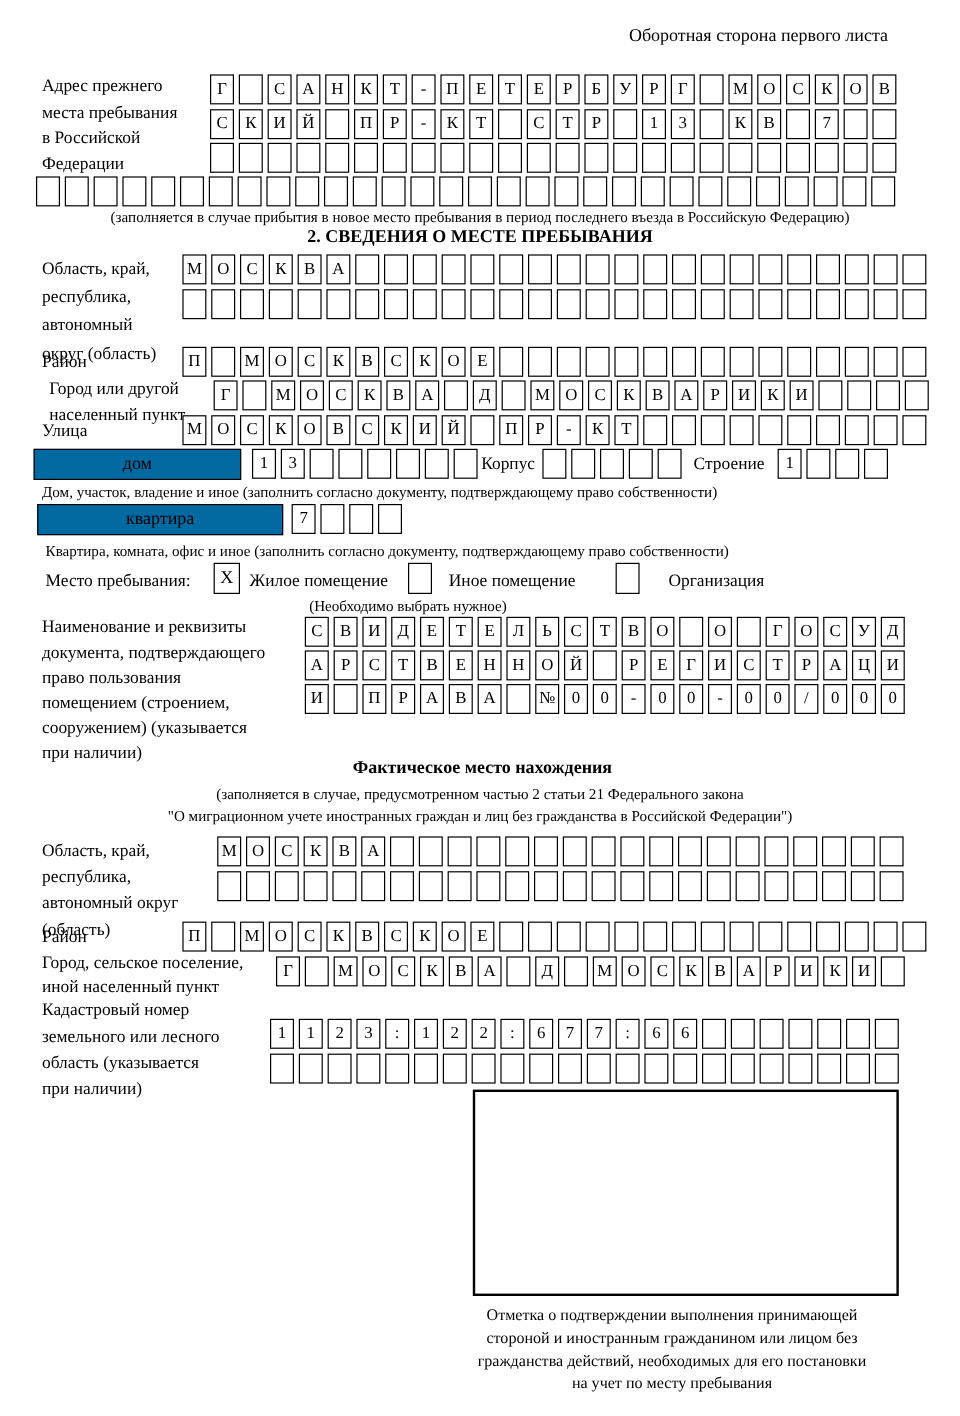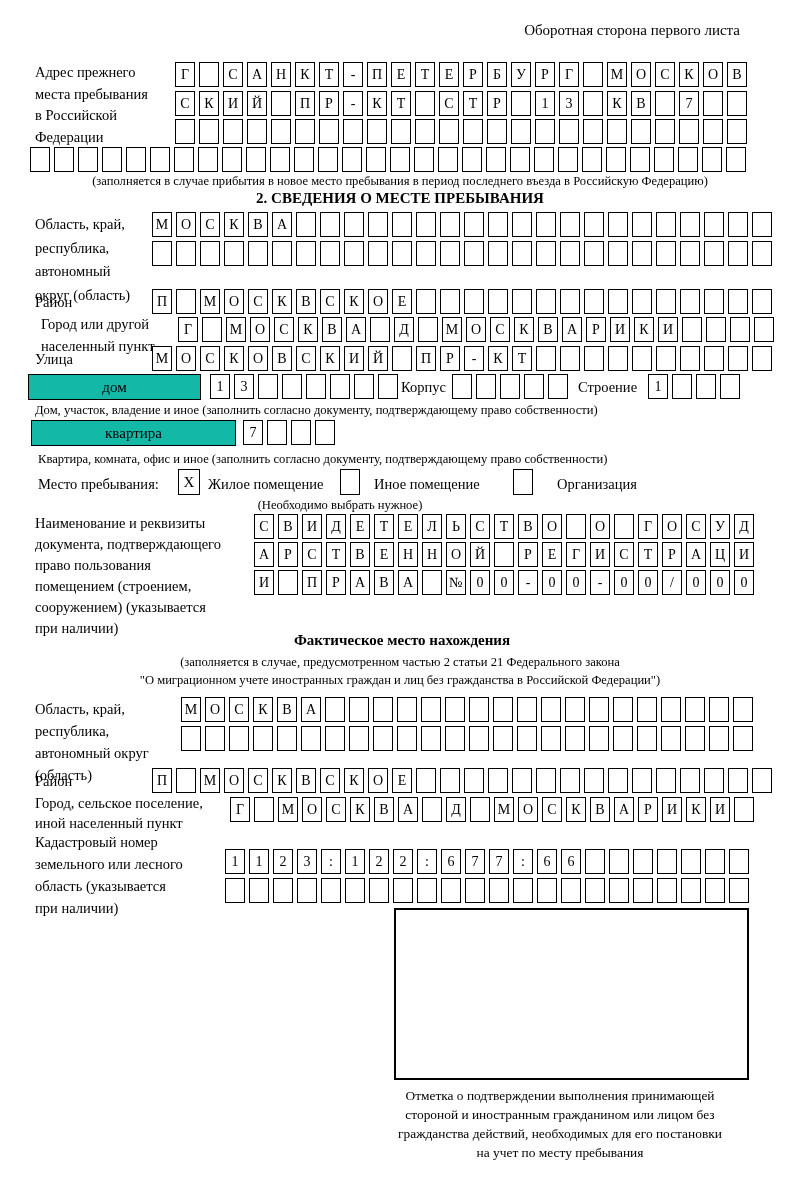--- a/index.html
+++ b/index.html
@@ -22,21 +22,21 @@
   .cbox{
     width:20px;height:25px;box-sizing:border-box;
     border:1.6px solid #000;
     display:inline-flex;align-items:center;justify-content:center;
     font-size:14px;line-height:1;flex:0 0 auto;
     background:#fff;
   }
   .field-rect{
     box-sizing:border-box;border:1.6px solid #000;
     display:flex;align-items:center;justify-content:center;
-    font-size:15px;background:#14b8a6;
+    font-size:15px;background:#0369a1;
   }
   .chkbox{
     width:22px;height:26px;box-sizing:border-box;border:1.6px solid #000;
     display:inline-flex;align-items:center;justify-content:center;
     font-size:15px;background:#fff;
   }
   .stamp{
     box-sizing:border-box;border:2px solid #000;background:#fff;
   }
 </style>

